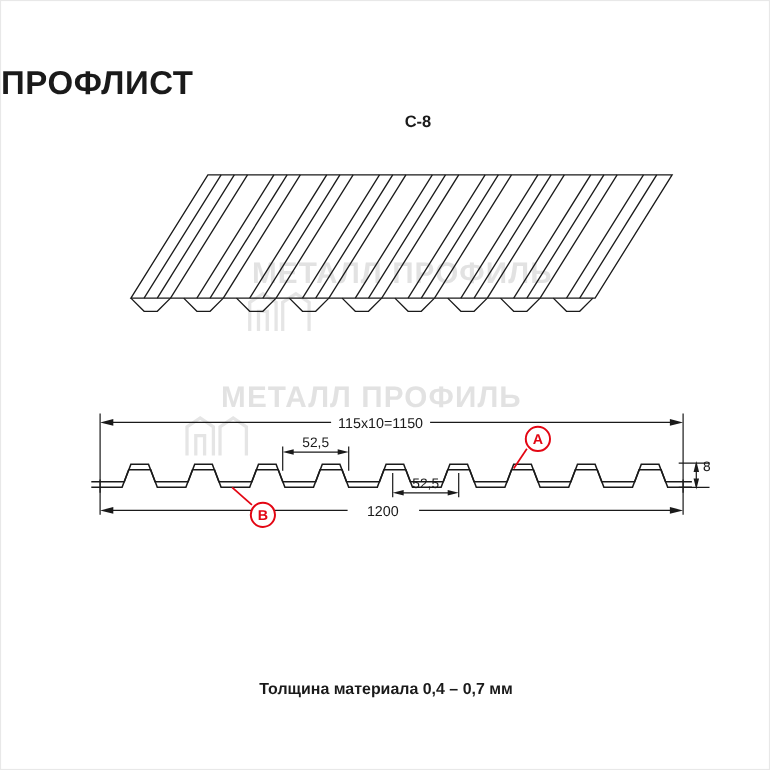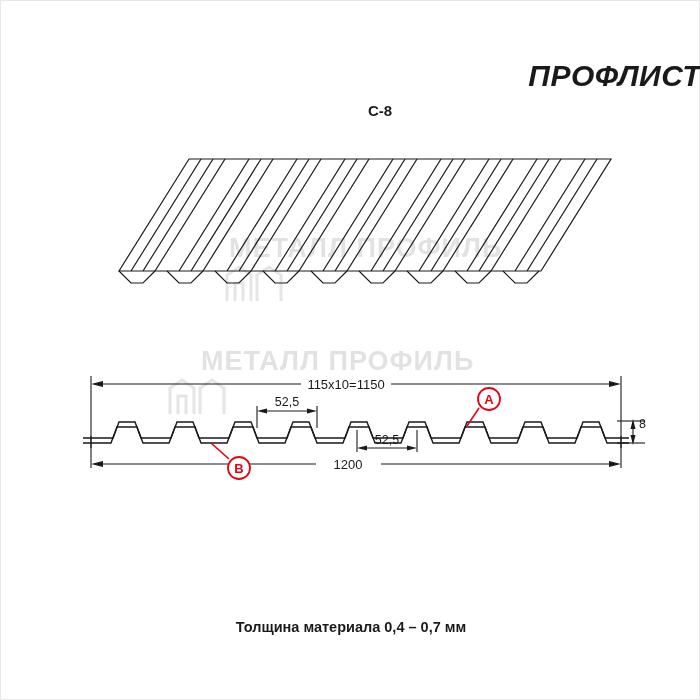--- a/index.html
+++ b/index.html
@@ -19,26 +19,25 @@
     position: absolute;
     inset: 0;
     border: 1px solid #e8e8e8;
     box-sizing: border-box;
   }
   .title {
     position: absolute;
     top: 58px;
     left: 0;
     width: 700px;
-    text-align: right;
+    text-align: left;
     font-size: 30px;
     font-weight: bold;
     letter-spacing: 0.5px;
     color: #1a1a1a;
-    font-style: italic;
   }
   .subtitle {
     position: absolute;
     top: 101px;
     left: 0;
     width: 700px;
     text-align: center;
     font-size: 15px;
     font-weight: bold;
     color: #1a1a1a;

